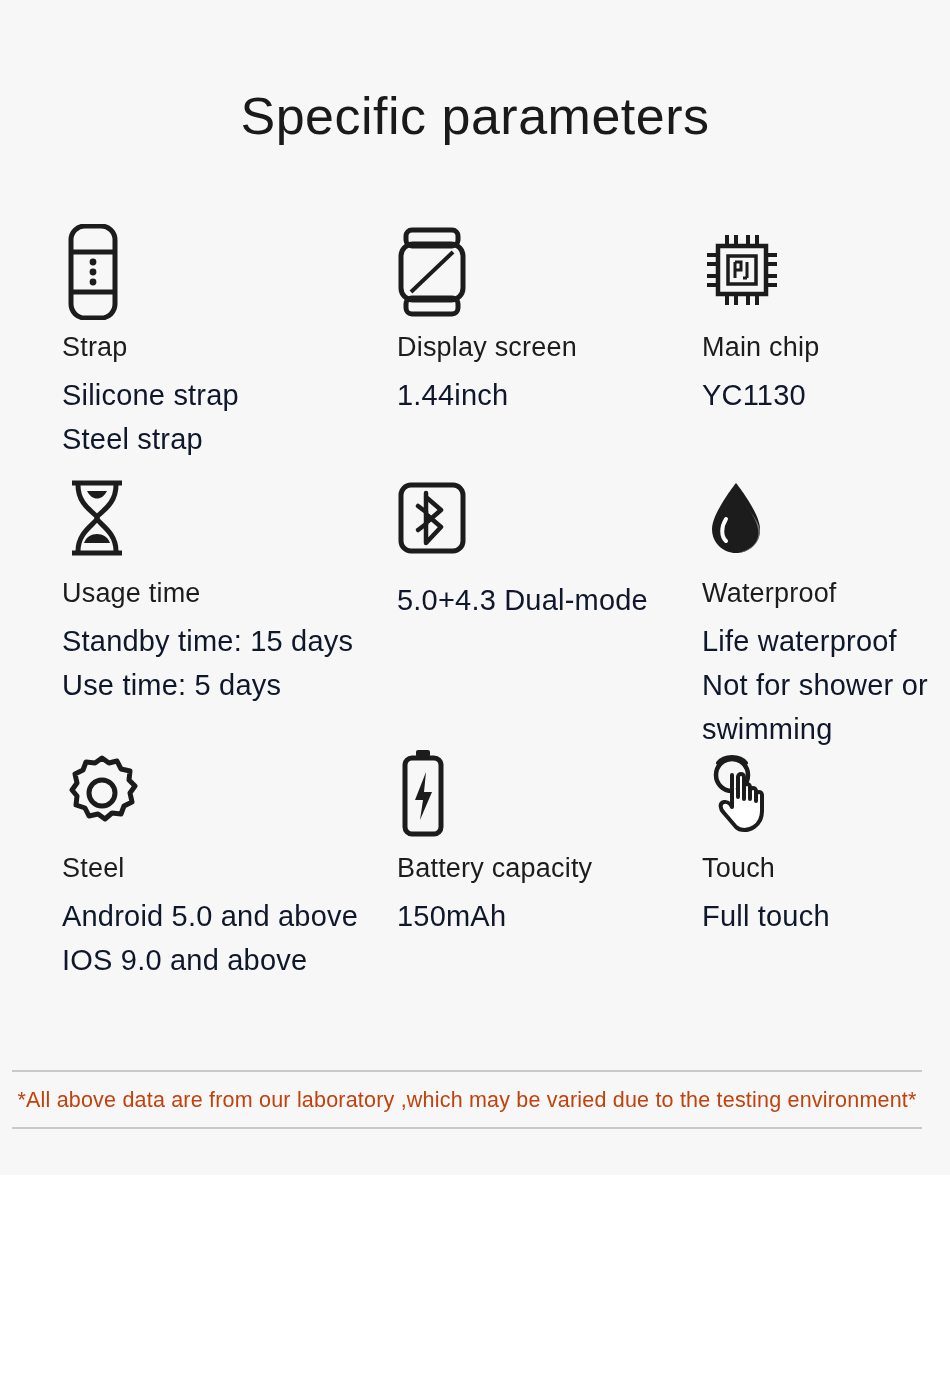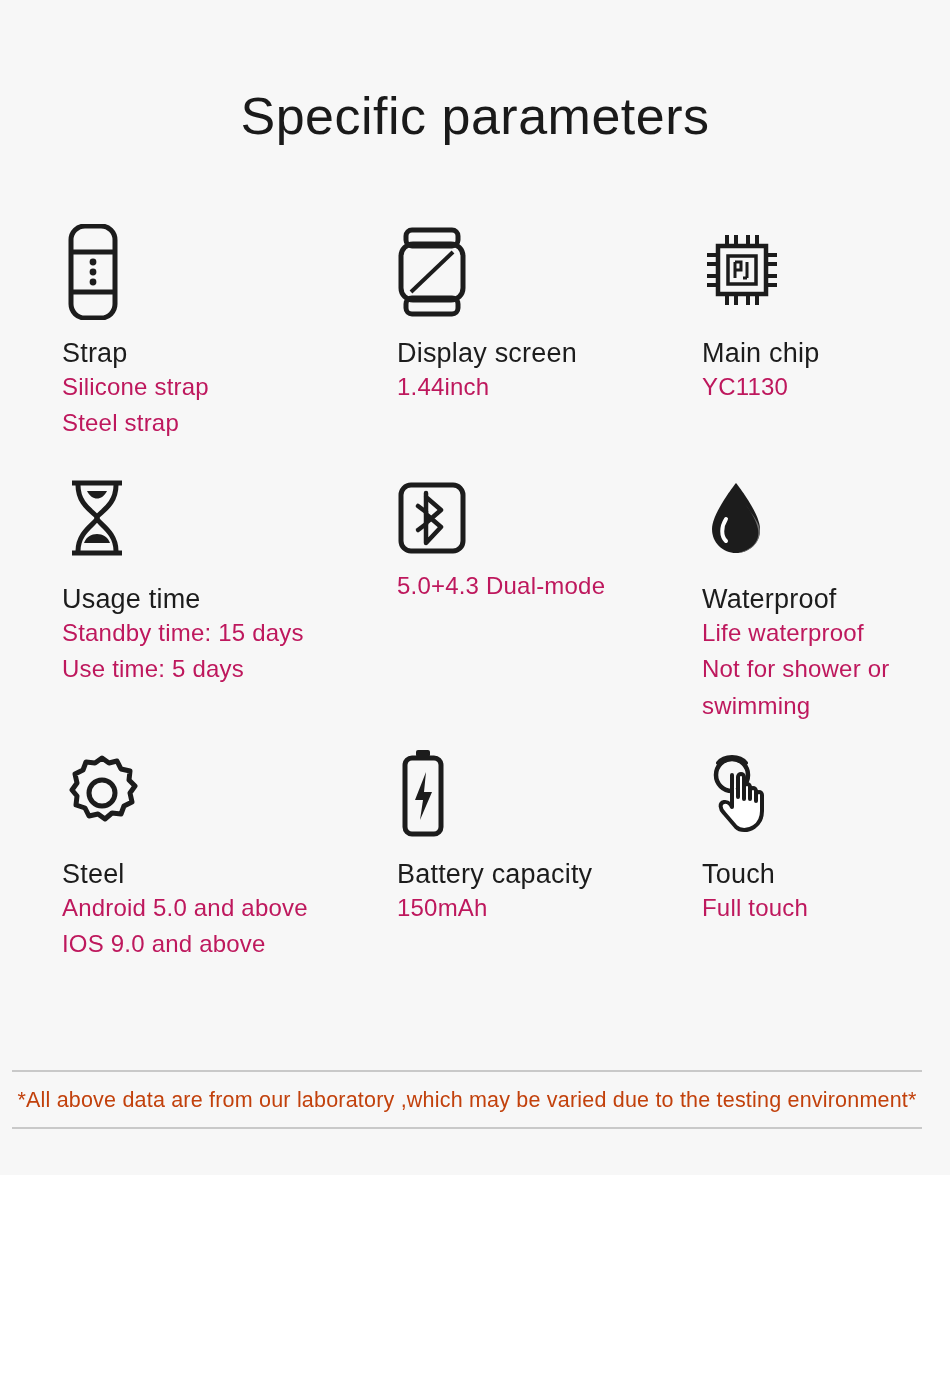--- a/index.html
+++ b/index.html
@@ -59,27 +59,28 @@
   }
   .icon-wrap {
     height: 100px;
     display: flex;
     align-items: center;
     justify-content: flex-start;
   }
   .cell-title {
     font-size: 27px;
     color: #1c1c1c;
-    margin-top: 16px;
+    margin-top: 10px;
     font-weight: 400;
     letter-spacing: 0.2px;
   }
   .cell-desc {
-    font-size: 24px;
-    color: #be185d;
+    font-size: 29px;
+    color: #0f172a;
+    margin-top: 10px;
     line-height: 1.52;
     letter-spacing: 0.2px;
   }
   .cell-desc div {
     white-space: nowrap;
   }
   .footer {
     position: absolute;
     left: 12px;
     top: 1070px;

